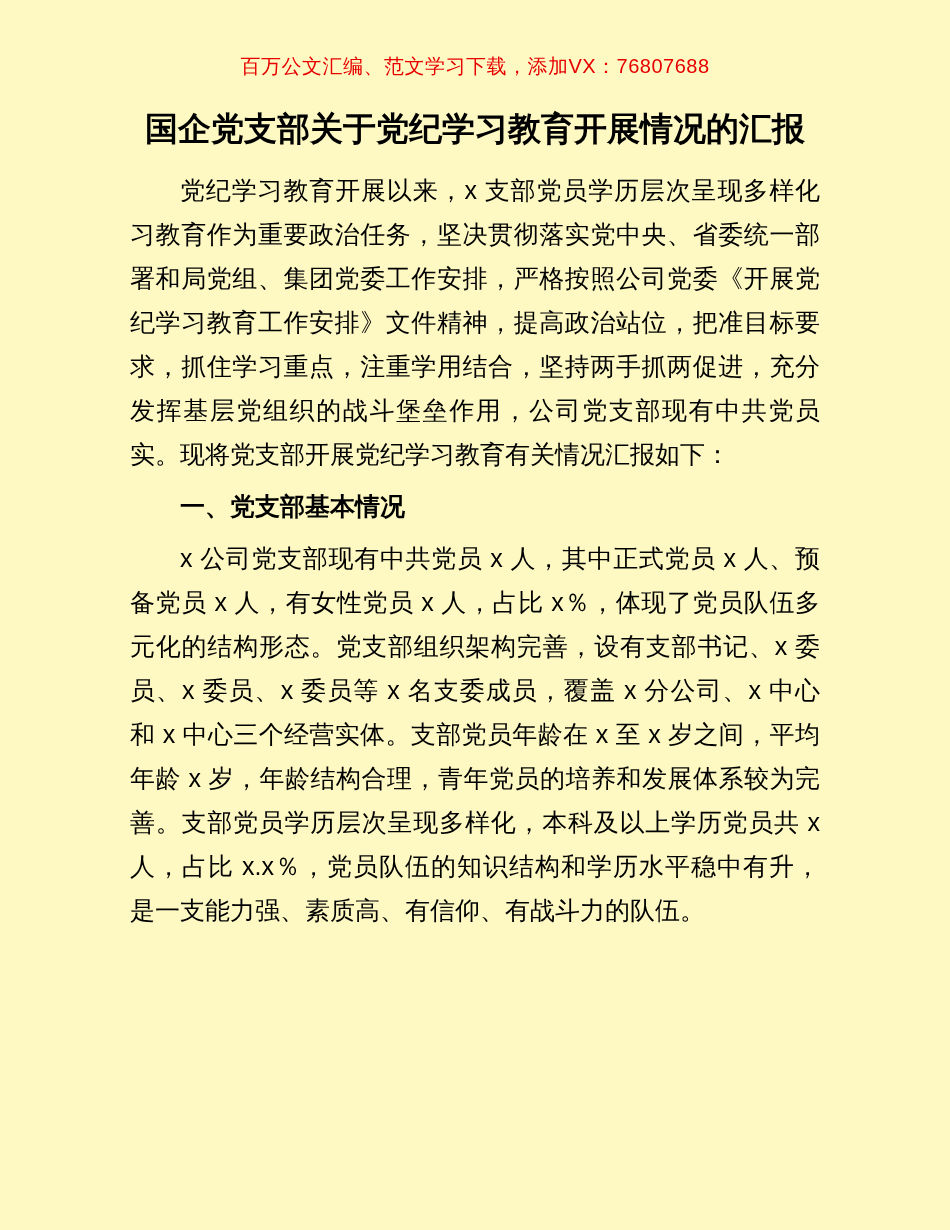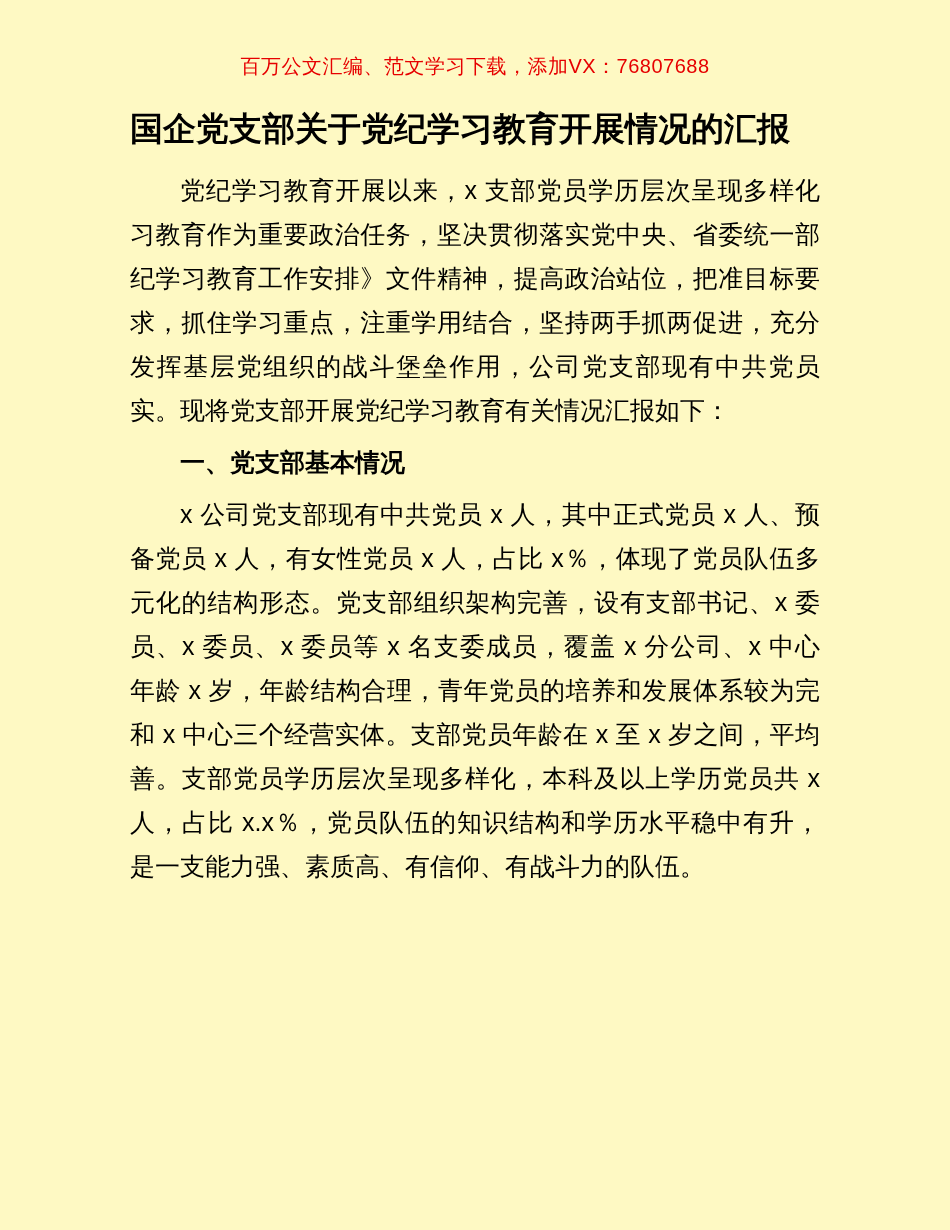--- a/index.html
+++ b/index.html
@@ -20,21 +20,21 @@
     padding-top: 52px;
     text-align: center;
     font-size: 20px;
     line-height: 28px;
     color: #e60000;
     letter-spacing: 0.5px;
   }
   .doc-title {
     margin: 26px auto 0 auto;
     width: 690px;
-    text-align: left;
+    text-align: center;
     font-size: 33px;
     line-height: 46px;
     font-weight: bold;
     color: #000000;
   }
   .content {
     width: 690px;
     margin: 16px 0 0 130px;
     font-size: 25px;
     line-height: 44px;
@@ -66,35 +66,36 @@
 
   <div class="notice">百万公文汇编、范文学习下载，添加VX：76807688</div>
 
   <h1 class="doc-title">国企党支部关于党纪学习教育开展情况的汇报</h1>
 
   <div class="content">
 
     <div class="para">
       <div class="line indent">党纪学习教育开展以来，x 支部党员学历层次呈现多样化</div>
       <div class="line">习教育作为重要政治任务，坚决贯彻落实党中央、省委统一部</div>
+      <div class="line">署和局党组、集团党委工作安排，严格按照公司党委《开展党</div>
       <div class="line">纪学习教育工作安排》文件精神，提高政治站位，把准目标要</div>
       <div class="line">求，抓住学习重点，注重学用结合，坚持两手抓两促进，充分</div>
       <div class="line">发挥基层党组织的战斗堡垒作用，公司党支部现有中共党员</div>
       <div class="line lastline">实。现将党支部开展党纪学习教育有关情况汇报如下：</div>
     </div>
 
     <div class="heading">一、党支部基本情况</div>
 
     <div class="para">
       <div class="line indent">x 公司党支部现有中共党员 x 人，其中正式党员 x 人、预</div>
       <div class="line">备党员 x 人，有女性党员 x 人，占比 x％，体现了党员队伍多</div>
       <div class="line">元化的结构形态。党支部组织架构完善，设有支部书记、x 委</div>
       <div class="line">员、x 委员、x 委员等 x 名支委成员，覆盖 x 分公司、x 中心</div>
+      <div class="line">和 x 中心三个经营实体。支部党员年龄在 x 至 x 岁之间，平均</div>
       <div class="line">年龄 x 岁，年龄结构合理，青年党员的培养和发展体系较为完</div>
-      <div class="line">和 x 中心三个经营实体。支部党员年龄在 x 至 x 岁之间，平均</div>
       <div class="line">善。支部党员学历层次呈现多样化，本科及以上学历党员共 x</div>
       <div class="line">人，占比 x.x％，党员队伍的知识结构和学历水平稳中有升，</div>
       <div class="line lastline">是一支能力强、素质高、有信仰、有战斗力的队伍。</div>
     </div>
 
 
   </div>
 </div>
 
 </body></html>

